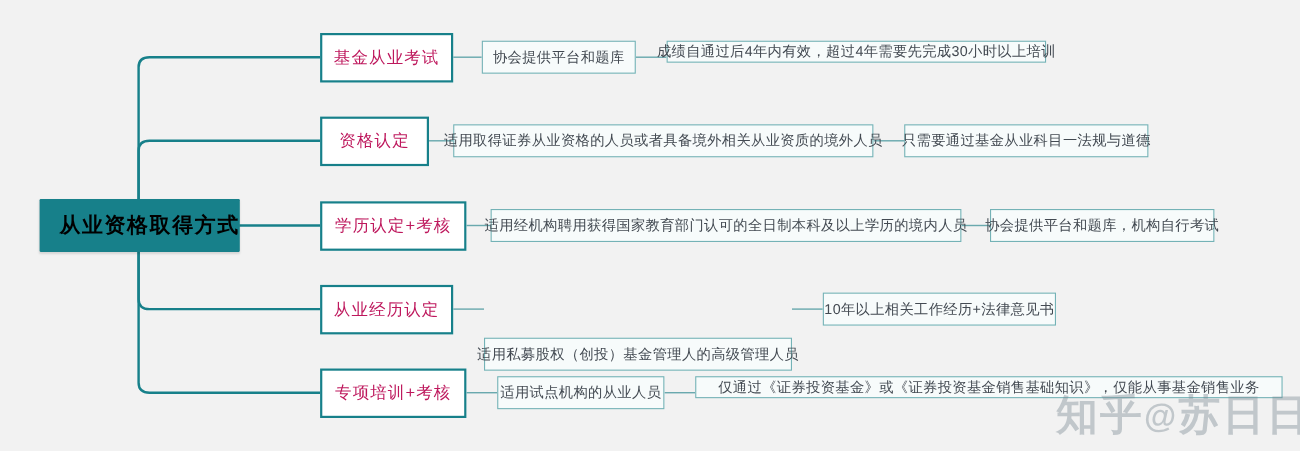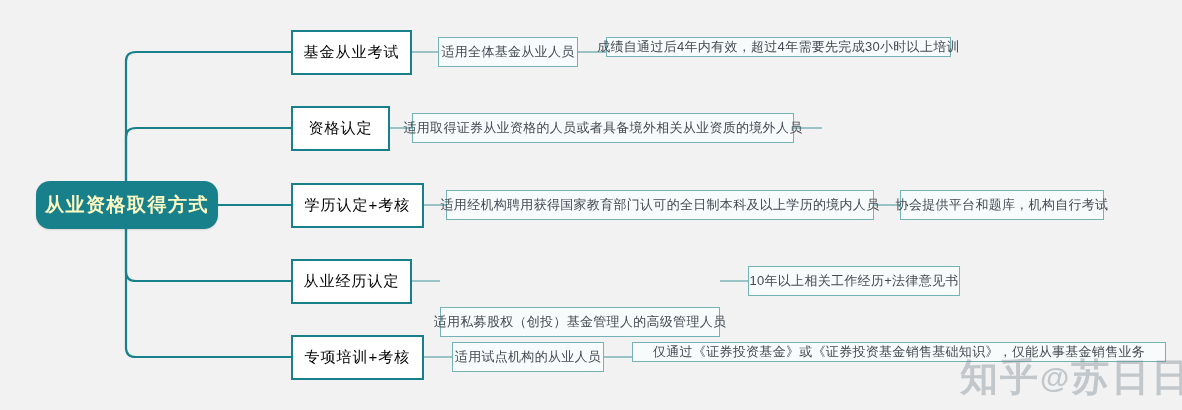--- a/index.html
+++ b/index.html
@@ -26,32 +26,33 @@
     width: 1182px;
     height: 410px;
     pointer-events: none;
   }
   .node {
     position: absolute;
     box-sizing: border-box;
     display: flex;
     align-items: center;
     justify-content: center;
-    color: #000000;
+    color: #be185d;
     white-space: nowrap;
     letter-spacing: 0.2px;
   }
   .root {
     background: #17808a;
-    color: #fef9c3;
-    border-radius: 14px;
+    color: #000000;
+    border-radius: 1px;
     font-size: 19px;
     font-weight: bold;
     letter-spacing: 1.5px;
     box-shadow: 0 1px 2px rgba(0,0,0,0.12);
+    justify-content: flex-end;
   }
   .lvl1 {
     background: #ffffff;
     border: 2.5px solid #17808a;
     font-size: 15px;
     letter-spacing: 1px;
   }
   .lvl2, .lvl3 {
     background: #f7fbfb;
     border: 1px solid #74b2b6;
@@ -107,31 +108,34 @@
   </svg>
 
   <div class="node root" style="left:36px; top:181px; width:182px; height:48px;">
     <span>从业资格取得方式</span>
   </div>
 
   <div class="node lvl1" style="left:291px; top:30px; width:121px; height:45px;">
     <span>基金从业考试</span>
   </div>
   <div class="node lvl2" style="left:438px; top:37px; width:140px; height:30px;">
-    <span>适用全体基金从业人员</span>
+    <span>协会提供平台和题库</span>
   </div>
   <div class="node lvl3" style="left:606px; top:37px; width:345px; height:20px;">
     <span>成绩自通过后4年内有效，超过4年需要先完成30小时以上培训</span>
   </div>
 
   <div class="node lvl2" style="left:412px; top:113px; width:382px; height:30px;">
     <span>适用取得证券从业资格的人员或者具备境外相关从业资质的境外人员</span>
   </div>
   <div class="node lvl1" style="left:291px; top:106px; width:99px; height:45px;">
     <span>资格认定</span>
+  </div>
+  <div class="node lvl3" style="left:822px; top:113px; width:222px; height:30px;">
+    <span>只需要通过基金从业科目一法规与道德</span>
   </div>
 
   <div class="node lvl1" style="left:291px; top:183px; width:133px; height:45px;">
     <span>学历认定+考核</span>
   </div>
   <div class="node lvl2" style="left:446px; top:190px; width:428px; height:30px;">
     <span>适用经机构聘用获得国家教育部门认可的全日制本科及以上学历的境内人员</span>
   </div>
   <div class="node lvl3" style="left:900px; top:190px; width:204px; height:30px;">
     <span>协会提供平台和题库，机构自行考试</span>

